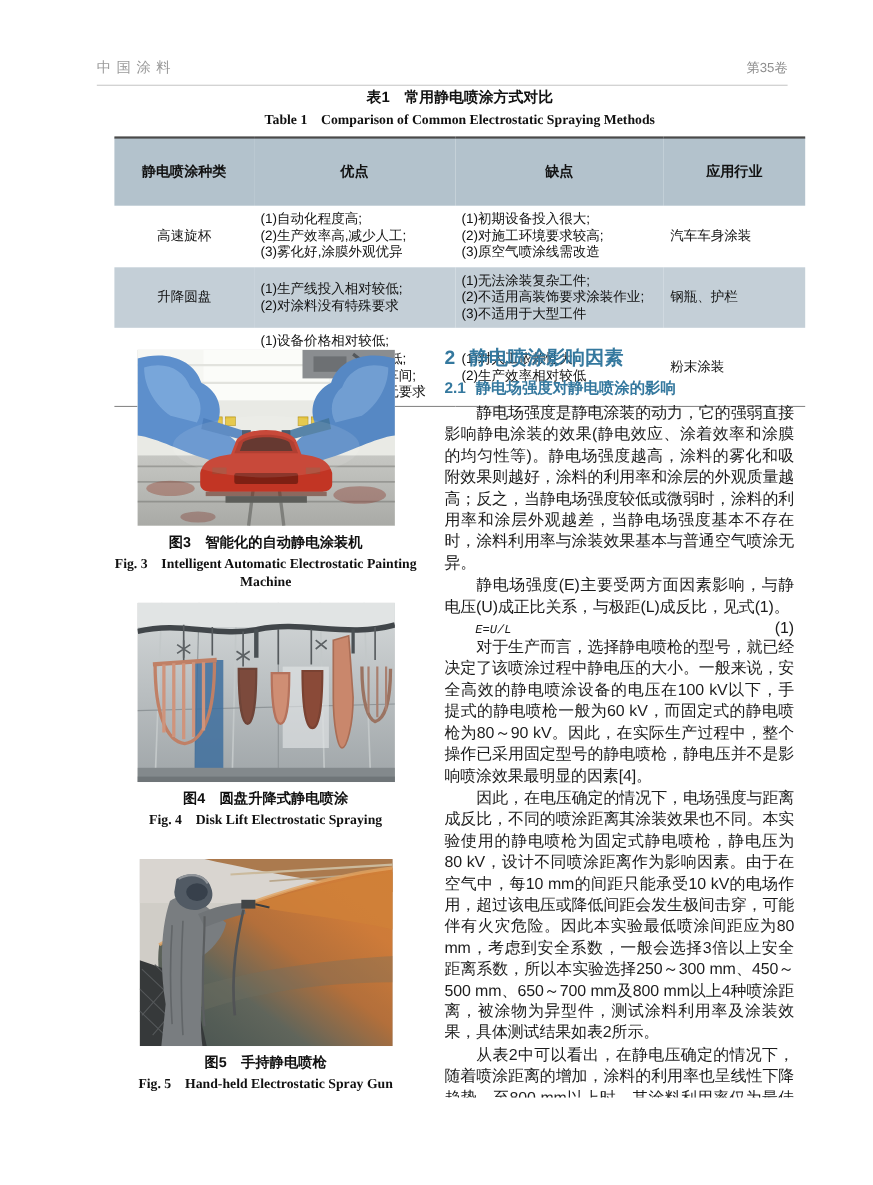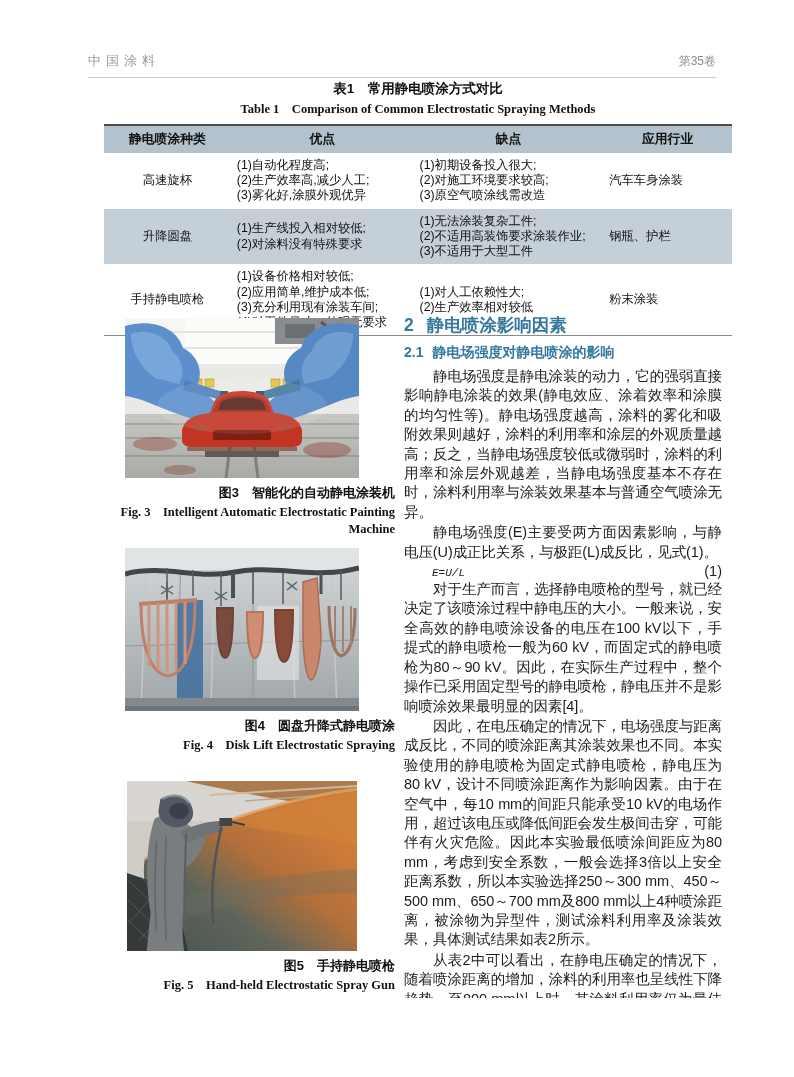--- a/index.html
+++ b/index.html
@@ -21,31 +21,31 @@
 
   
   .table-block { position:absolute; left:104px; top:80px; width:628px; }
   .tbl-title-zh { text-align:center; font-size:13.5px; font-weight:bold; color:#111; }
   .tbl-title-en { text-align:center; font-size:12.5px; font-weight:bold;
                   font-family:"Liberation Serif","DejaVu Serif",serif; margin-top:3px; color:#111; }
   table.cmp { width:100%; border-collapse:collapse; margin-top:6px;
               border-top:2px solid #4a4a4a; border-bottom:1.5px solid #8a8a8a; }
   table.cmp th {
     background:#b3c2cc; font-size:12.8px; font-weight:bold; color:#111;
-    padding:5px 4px; text-align:center;
+    padding:22px 4px; text-align:center;
   }
   table.cmp td { font-size:12.3px; line-height:1.24; padding:5px 6px; vertical-align:middle; color:#111; }
   td.c-type { text-align:center; width:20.2%; }
   td.c-pros { width:29.1%; white-space:pre-line; }
   td.c-cons { width:30.2%; white-space:pre-line; }
   td.c-ind  { width:20.5%; }
   tr.shaded td { background:#c4cfd7; }
 
   
-  .figure { position:absolute; left:88px; width:307px; text-align:right; }
+  .figure { position:absolute; left:88px; width:307px; text-align:center; }
   .fig-img { width:234px; margin:0 auto; display:block; background:#ddd; }
   .fig-cap-zh { margin-top:6px; font-size:13px; font-weight:bold; color:#111; }
   .fig-cap-en { margin-top:2px; font-size:12.5px; font-weight:bold; line-height:1.35;
                 font-family:"Liberation Serif","DejaVu Serif",serif; color:#111; }
 
   
   .textcol { position:absolute; left:404px; top:313px; width:318px; }
   .h2 { color:#34789e; font-size:17.5px; font-weight:bold; margin-bottom:7px; }
   .h2 .num { margin-right:13px; }
   .h3 { color:#34789e; font-size:14px; font-weight:bold; margin-bottom:5px; }

